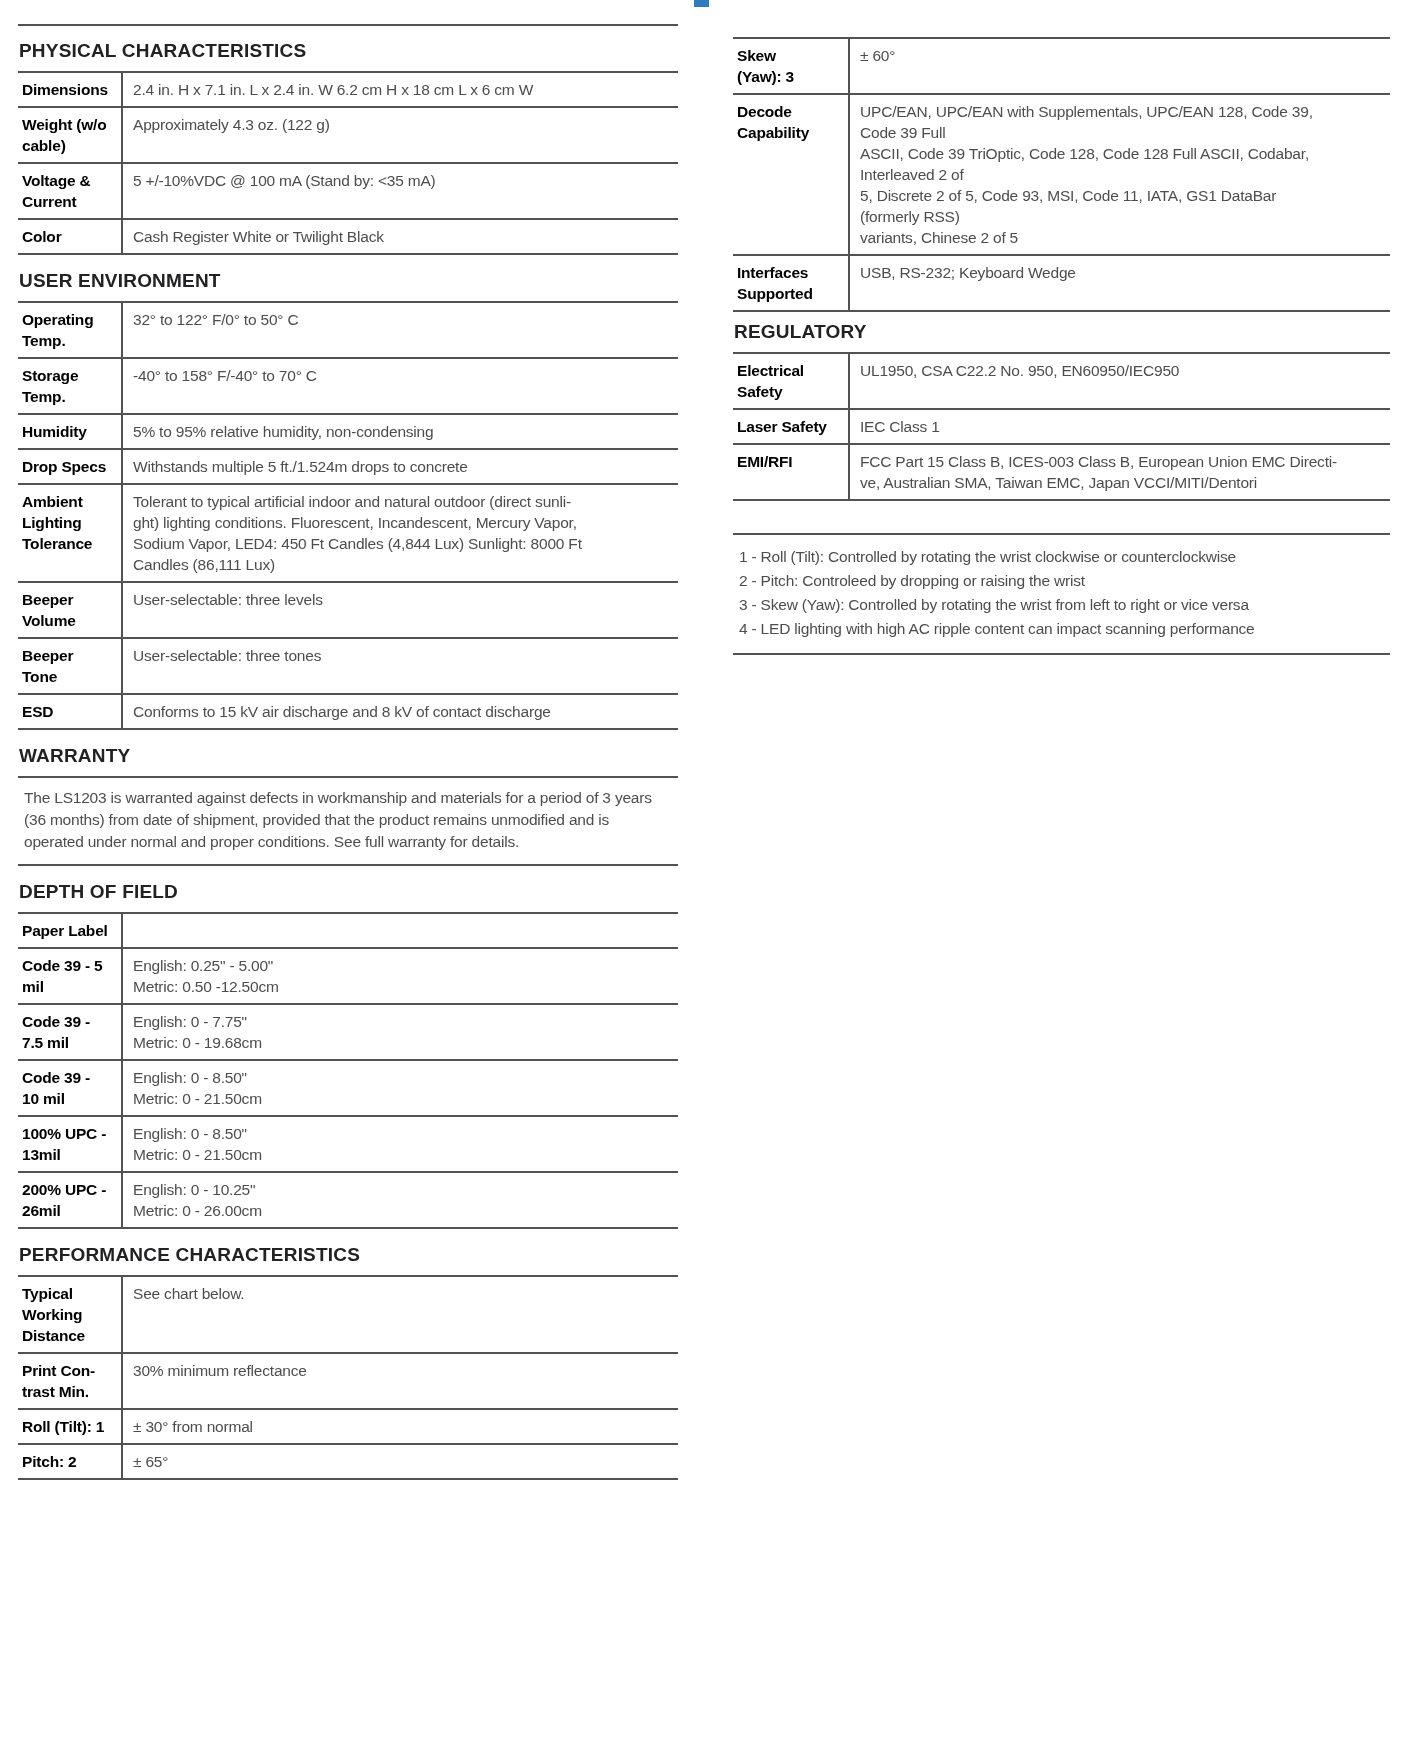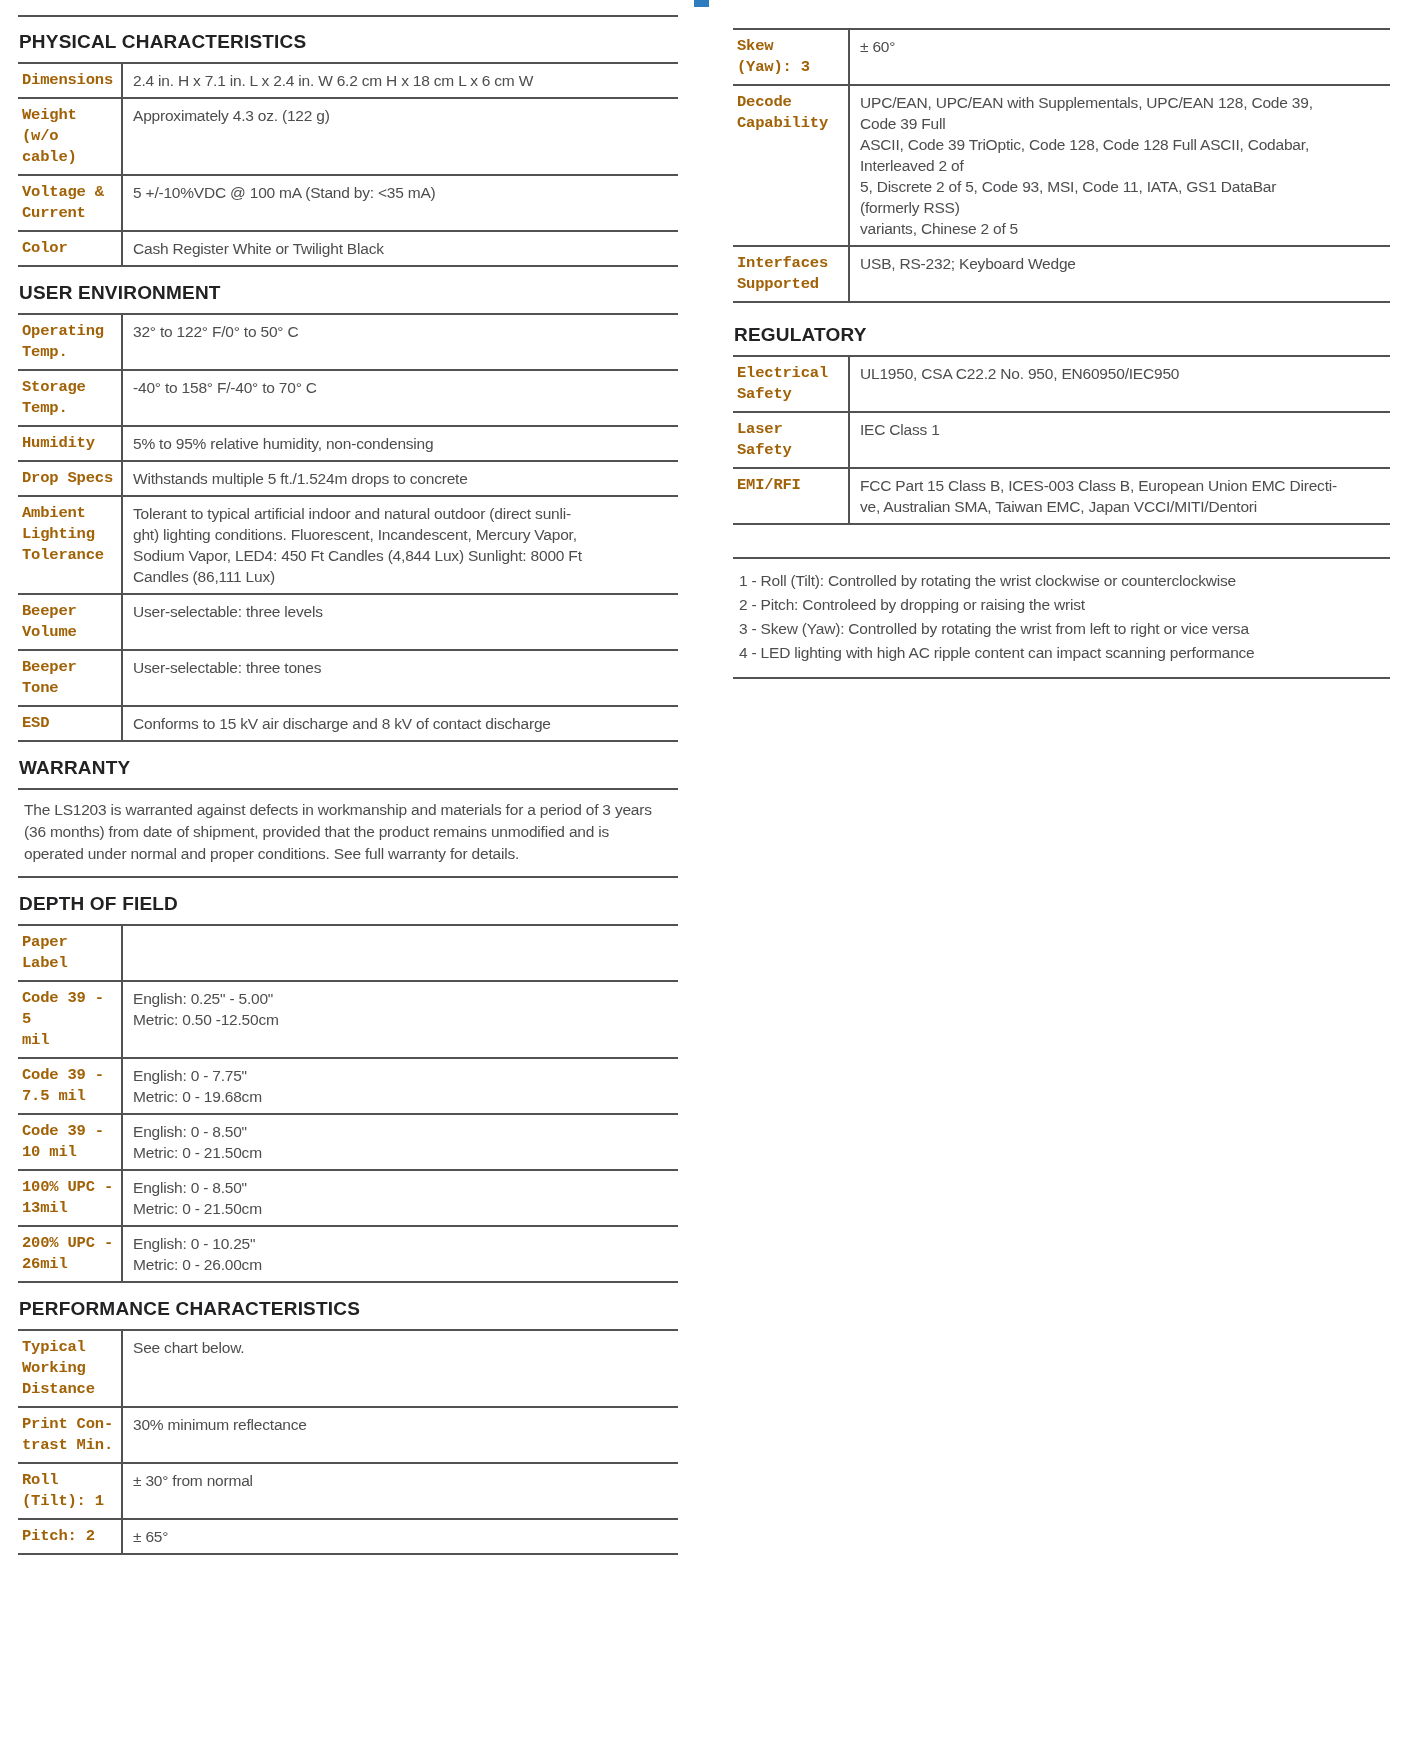--- a/index.html
+++ b/index.html
@@ -13,21 +13,21 @@
     position: relative;
     overflow: hidden;
     font-family: "Liberation Sans", "DejaVu Sans", sans-serif;
     color: #4d4d4f;
     font-size: 15.5px;
     line-height: 21px;
     letter-spacing: -0.2px;
   }
   .col {
     position: absolute;
-    top: 9px;
+    top: 18px;
   }
   .col-left  { left: 18px;  width: 660px; }
   .col-right { left: 733px; width: 657px; }
 
   .top-rule {
     border: none;
     border-top: 2px solid #525254;
     margin: 6px 0 0 0;
   }
 
@@ -47,25 +47,24 @@
     border-top: 2px solid #525254;
     border-bottom: 2px solid #525254;
     table-layout: fixed;
   }
   table.spec-table tr + tr td {
     border-top: 2px solid #525254;
   }
   td.row-label {
     width: 97px;
     font-weight: bold;
-    color: #a16207;
+    color: #000000;
     vertical-align: top;
     padding: 6px 2px 6px 4px;
     white-space: pre-line;
-    font-family: Liberation Mono, monospace;
   }
   .col-right td.row-label { width: 109px; }
   td.row-value {
     border-left: 2px solid #525254;
     vertical-align: top;
     padding: 6px 4px 6px 10px;
     color: #4d4d4f;
     white-space: pre-line;
   }
 
@@ -266,21 +265,21 @@
 variants, Chinese 2 of 5</td>
     </tr>
     <tr>
       <td class="row-label">Interfaces
 Supported</td>
       <td class="row-value">USB, RS-232; Keyboard Wedge</td>
     </tr>
   </tbody>
     </table>
 
-  <h2 class="section-title" style="margin-top:21px">REGULATORY</h2>
+  <h2 class="section-title" style="margin-top:9px">REGULATORY</h2>
   <table class="spec-table">
     <tbody>
         <tr>
       <td class="row-label">Electrical
 Safety</td>
       <td class="row-value">UL1950, CSA C22.2 No. 950, EN60950/IEC950</td>
     </tr>
     <tr>
       <td class="row-label">Laser Safety</td>
       <td class="row-value">IEC Class 1</td>

